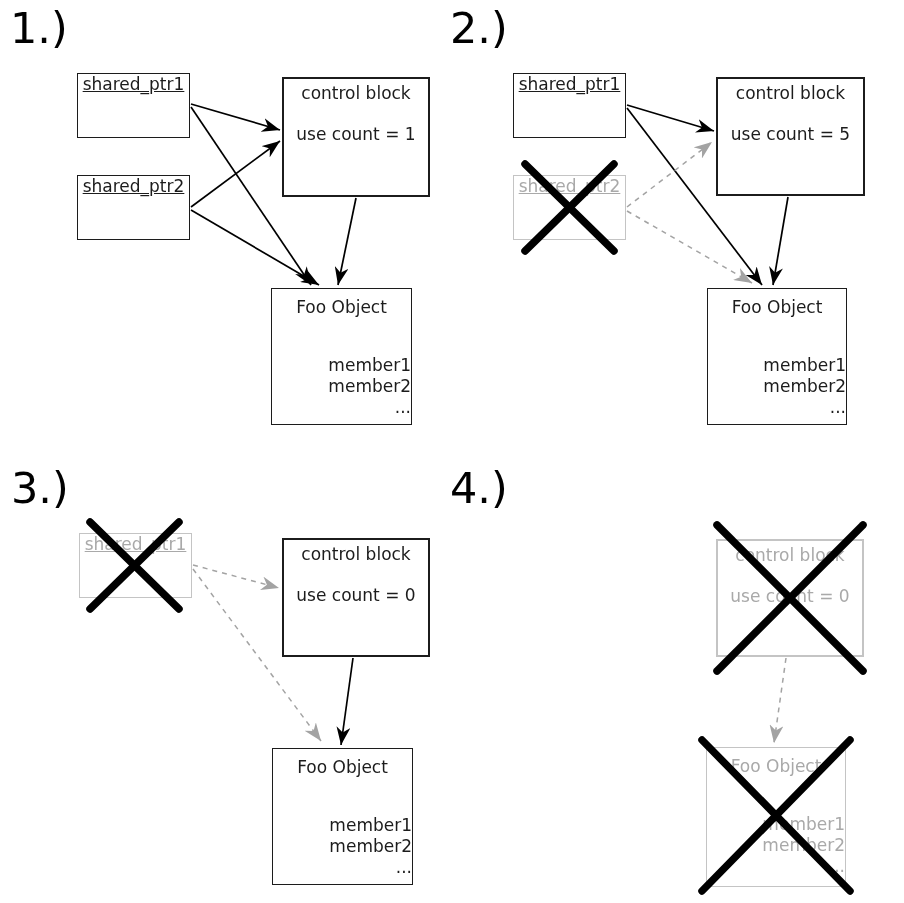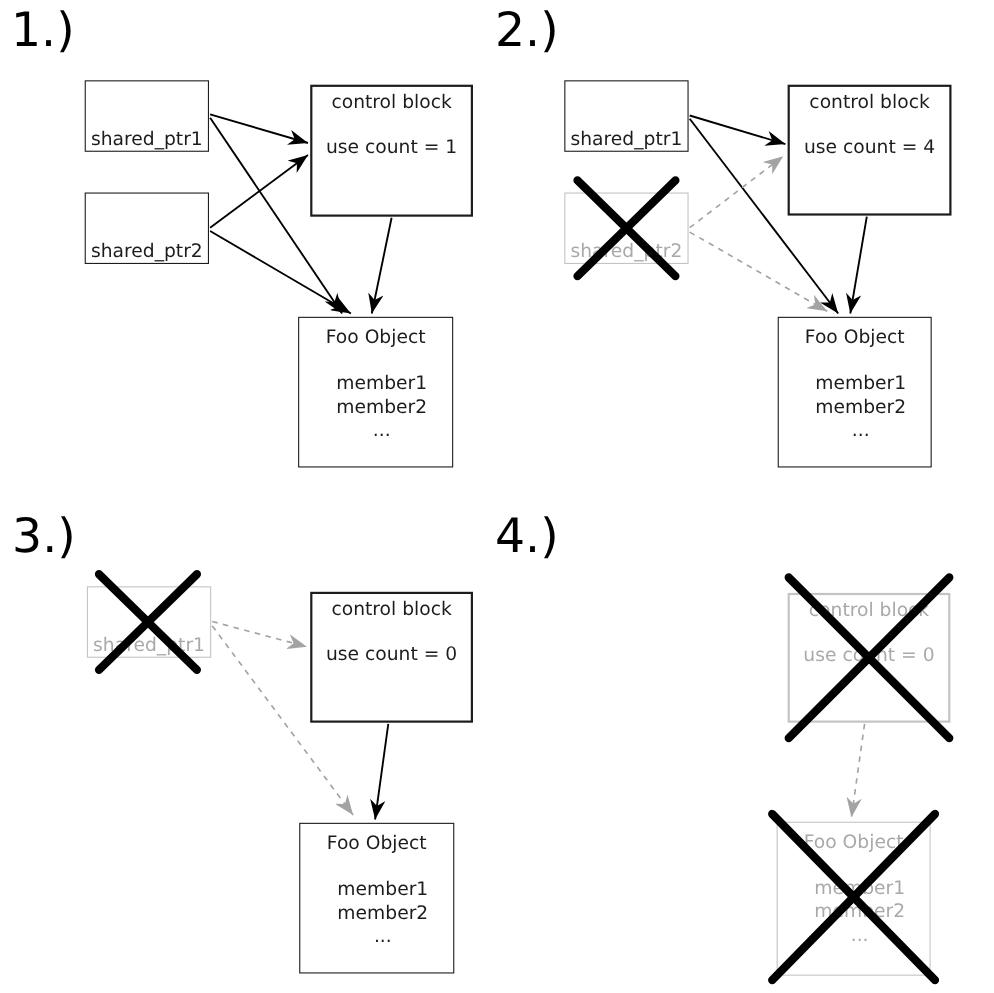--- a/index.html
+++ b/index.html
@@ -1,26 +1,26 @@
 <!DOCTYPE html>
 <html><head>
 <meta charset="utf-8">
 <style>
   html,body{margin:0;padding:0;background:#fff;}
   #canvas{position:relative;width:904px;height:903px;background:#ffffff;overflow:hidden;
           font-family:"DejaVu Sans",sans-serif;}
   .panel-label{position:absolute;font-size:43px;color:#000;line-height:1.05;}
   .box{position:absolute;background:#fff;border:1.5px solid #1c1c1c;box-sizing:border-box;
        font-size:17px;color:#1c1c1c;z-index:1;}
-  .box.sp{display:flex;align-items:flex-end;justify-content:center;}
+  .box.sp{display:flex;align-items:flex-start;justify-content:center;text-decoration:underline;}
   .box.cb{border-width:2px;text-align:center;}
   .cb-title{margin-top:4px;}
   .cb-count{margin-top:21px;}
   .foo-title{text-align:center;margin-top:8px;}
-  .foo-members{margin-top:22px;margin-left:11px;line-height:21px;text-align:center;}
+  .foo-members{margin-top:38px;margin-left:11px;line-height:21px;text-align:right;}
   .box.dead{border-color:#c4c4c4;color:#a9a9a9;}
   #wires{position:absolute;left:0;top:0;width:904px;height:903px;z-index:5;pointer-events:none;}
   .solid-line{stroke:#000;stroke-width:1.7;fill:none;}
   .dashed-line{stroke:#a3a3a3;stroke-width:1.5;fill:none;stroke-dasharray:5 5;}
   .xmark{stroke:#000;stroke-width:7.5;stroke-linecap:round;fill:none;}
 </style>
 </head>
 <body>
 
 <div id="canvas">
@@ -47,21 +47,21 @@
 
   <div class="panel-label" style="left:450px;top:6px;">2.)</div>
   <div class="box sp" style="left:513px;top:73px;width:113px;height:65px;">
     <span>shared_ptr1</span>
   </div>
   <div class="box sp dead" style="left:513px;top:175px;width:113px;height:65px;">
     <span>shared_ptr2</span>
   </div>
   <div class="box cb" style="left:716px;top:77px;width:149px;height:119px;">
     <div class="cb-title">control block</div>
-    <div class="cb-count">use count = 4</div>
+    <div class="cb-count">use count = 5</div>
   </div>
   <div class="box foo" style="left:707px;top:288px;width:140px;height:137px;">
     <div class="foo-title">Foo Object</div>
     <div class="foo-members">
       <div>member1</div>
       <div>member2</div>
       <div>...</div>
     </div>
   </div>
 

